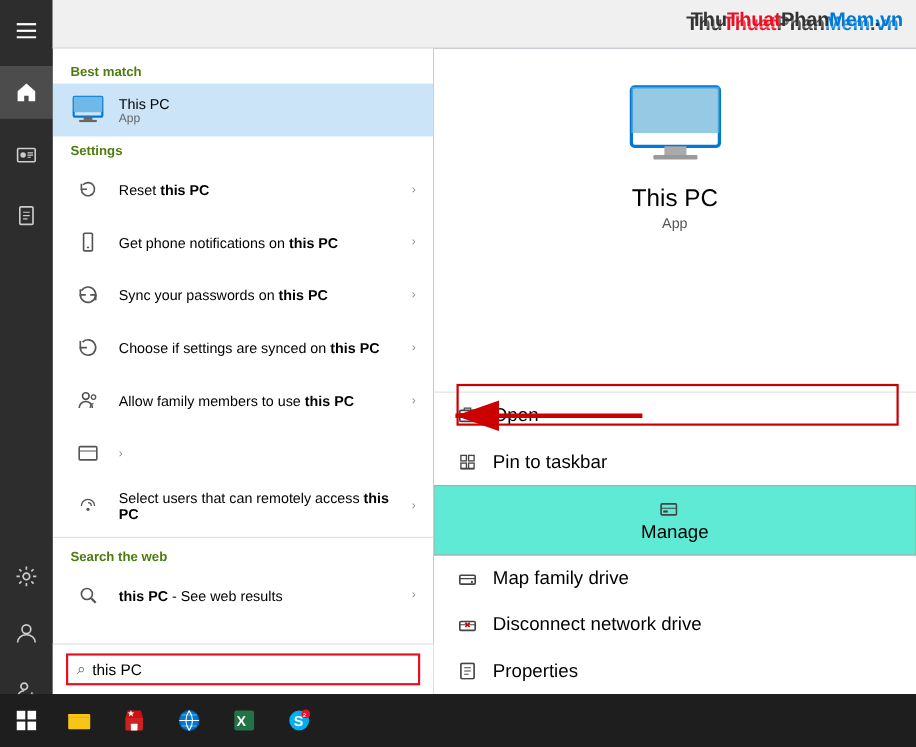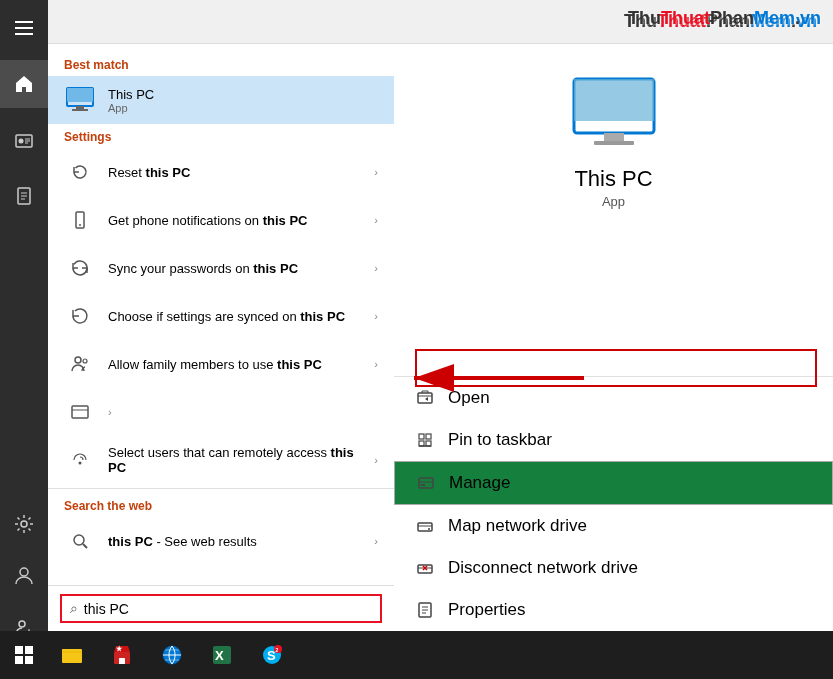--- a/index.html
+++ b/index.html
@@ -53,21 +53,21 @@
       border-bottom: 2px solid transparent; margin-right: 2px; white-space: nowrap;
     }
     .search-tab.active { color: #0078d4; border-bottom: 2px solid #0078d4; font-weight: 500; }
     .more-tab { display: flex; align-items: center; gap: 3px; }
     .more-tab span { font-size: 10px; }
 
     
     .search-results { flex: 1; overflow-y: auto; padding: 8px 0; }
 
     .section-header {
-      font-size: 12px; font-weight: 600; color: #c2410c; padding: 6px 16px 4px;
+      font-size: 12px; font-weight: 600; color: #4d7c0f; padding: 6px 16px 4px;
     }
 
     .result-item {
       display: flex; align-items: center; padding: 8px 16px; cursor: pointer;
       min-height: 48px;
     }
     .result-item.selected { background: #cce4f7; }
 
     .result-icon { width: 32px; height: 32px; margin-right: 12px; flex-shrink: 0; display: flex; align-items: center; justify-content: center; }
     .result-text { flex: 1; }
@@ -421,40 +421,40 @@
           <rect x="2" y="2" width="5" height="5" stroke="#444" stroke-width="1.2"></rect>
           <rect x="9" y="2" width="5" height="5" stroke="#444" stroke-width="1.2"></rect>
           <rect x="2" y="9" width="5" height="5" stroke="#444" stroke-width="1.2"></rect>
           <rect x="9" y="9" width="5" height="5" stroke="#444" stroke-width="1.2"></rect>
           <line x1="2" y1="14" x2="14" y2="14" stroke="#444" stroke-width="1.5"></line>
         </svg>
       </div>
       <span class="context-item-label">Pin to taskbar</span>
     </div>
 
-    <div class="context-item" style="background:#15803d; border: 1px solid #aaa;">
+    <div class="context-item" style="background:#5eead4; border: 1px solid #aaa; flex-direction: column;">
       <div class="context-item-icon">
         <svg width="16" height="16" viewBox="0 0 16 16" fill="none">
           <rect x="1" y="3" width="14" height="10" rx="1" stroke="#444" stroke-width="1.5"></rect>
           <line x1="1" y1="7" x2="15" y2="7" stroke="#444" stroke-width="1"></line>
           <rect x="3" y="9" width="4" height="2" fill="#444"></rect>
         </svg>
       </div>
       <span class="context-item-label">Manage</span>
     </div>
 
     <div class="context-item">
       <div class="context-item-icon">
         <svg width="16" height="16" viewBox="0 0 16 16" fill="none">
           <rect x="1" y="5" width="14" height="8" rx="1" stroke="#444" stroke-width="1.5"></rect>
           <path d="M1 8h14" stroke="#444" stroke-width="1"></path>
           <circle cx="12" cy="11" r="1" fill="#444"></circle>
         </svg>
       </div>
-      <span class="context-item-label">Map network drive</span>
+      <span class="context-item-label">Map family drive</span>
     </div>
 
     <div class="context-item">
       <div class="context-item-icon">
         <svg width="16" height="16" viewBox="0 0 16 16" fill="none">
           <rect x="1" y="5" width="14" height="8" rx="1" stroke="#444" stroke-width="1.5"></rect>
           <path d="M1 8h14" stroke="#444" stroke-width="1"></path>
           <line x1="6" y1="6" x2="10" y2="10" stroke="#c00" stroke-width="1.5"></line>
           <line x1="10" y1="6" x2="6" y2="10" stroke="#c00" stroke-width="1.5"></line>
         </svg>

